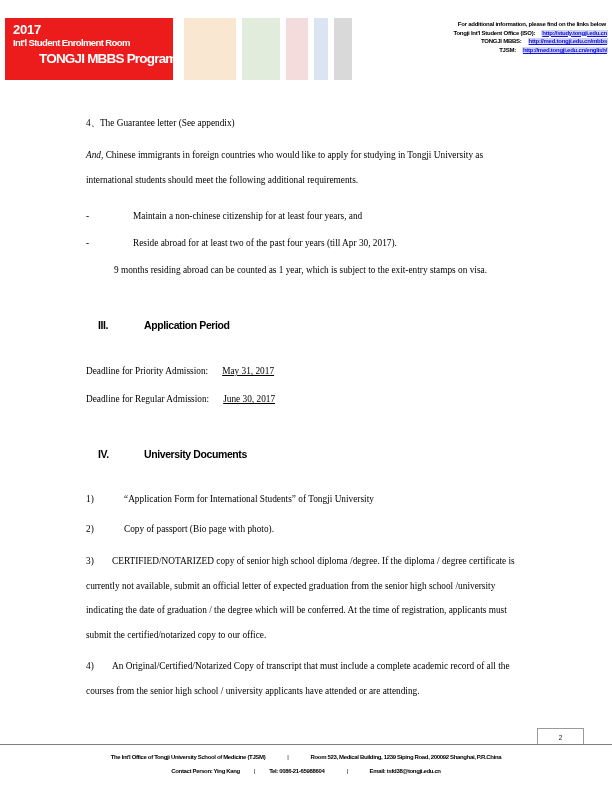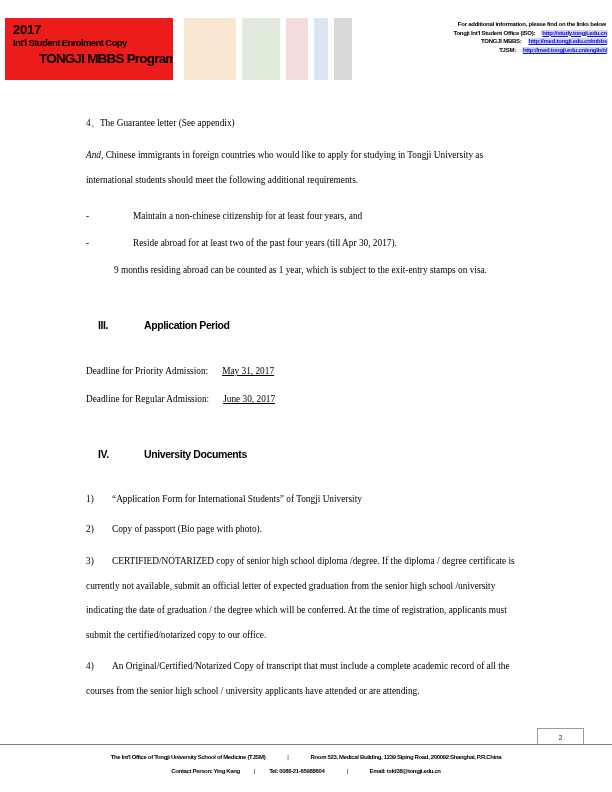--- a/index.html
+++ b/index.html
@@ -24,21 +24,21 @@
     width: 612px;
     height: 62px;
   }
   .header-red {
     position: absolute;
     top: 0;
     left: 5px;
     width: 168px;
     height: 62px;
     background: #ec1c1c;
-    color: #000000;
+    color: #ffffff;
     font-family: "Liberation Sans", sans-serif;
     font-weight: bold;
     padding: 4px 0 0 8px;
     box-sizing: border-box;
     overflow: hidden;
   }
   .hdr-year {
     font-size: 13px;
     line-height: 15px;
     letter-spacing: -0.2px;
@@ -155,21 +155,21 @@
   .deadline .dl-date { display: inline-block; padding-left: 14px; text-decoration: underline; }
 
   .num-row {
     display: flex;
     line-height: 23px;
   }
   .num-row .idx {
     width: 26px;
     flex: 0 0 26px;
   }
-  .num-row .ntext { flex: 1; }
+  .num-row .ntext { flex: 1; margin-left: 12px; }
 
   .num-block {
     line-height: 24.5px;
   }
   .num-block .idx-inline {
     display: inline-block;
     width: 26px;
   }
 
   
@@ -213,21 +213,21 @@
   .footer .sep { padding: 0 22px; font-weight: normal; }
   .footer .sep2 { padding: 0 14px; font-weight: normal; }
   .footer-line { display: block; }
 </style>
 </head>
 <body>
 
 <div class="header-band">
   <div class="header-red">
     <div class="hdr-year">2017</div>
-    <div class="hdr-sub">Int'l Student Enrolment Copy</div>
+    <div class="hdr-sub">Int'l Student Enrolment Room</div>
     <div class="hdr-prog">TONGJI MBBS Program</div>
   </div>
   <div class="swatch sw1"></div>
   <div class="swatch sw2"></div>
   <div class="swatch sw3"></div>
   <div class="swatch sw4"></div>
   <div class="swatch sw5"></div>
 </div>
 
 <div class="header-links">

